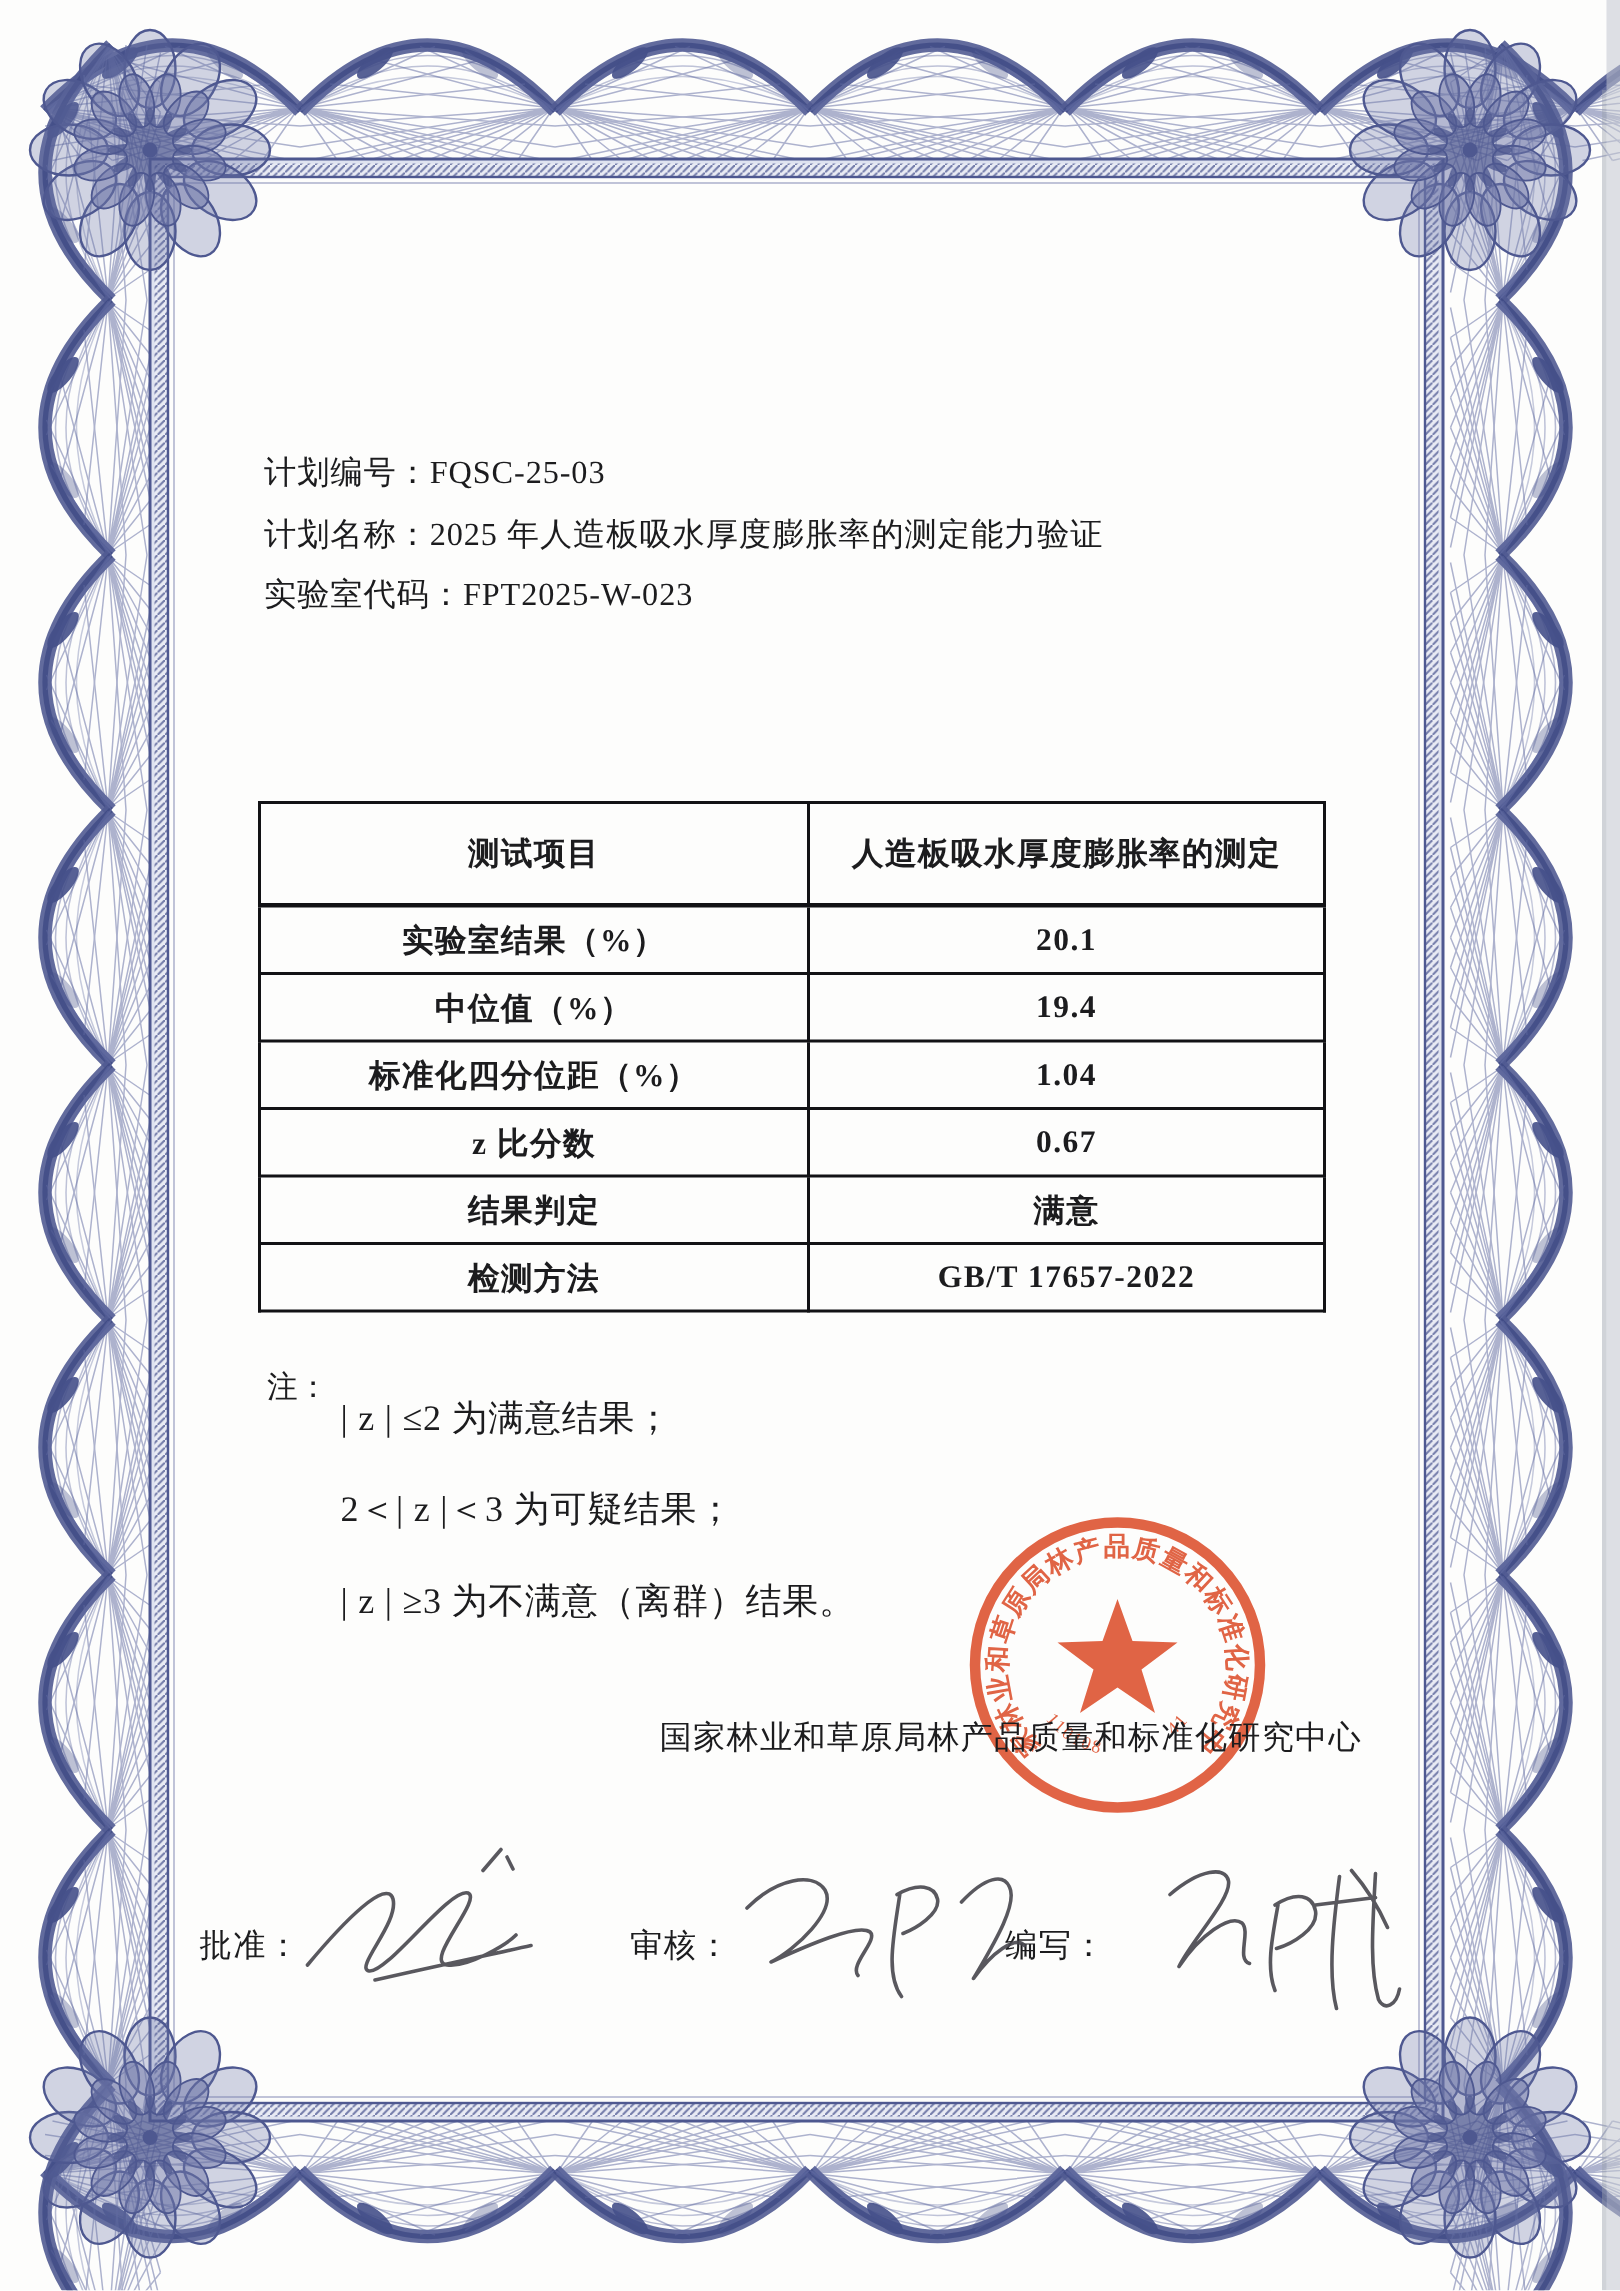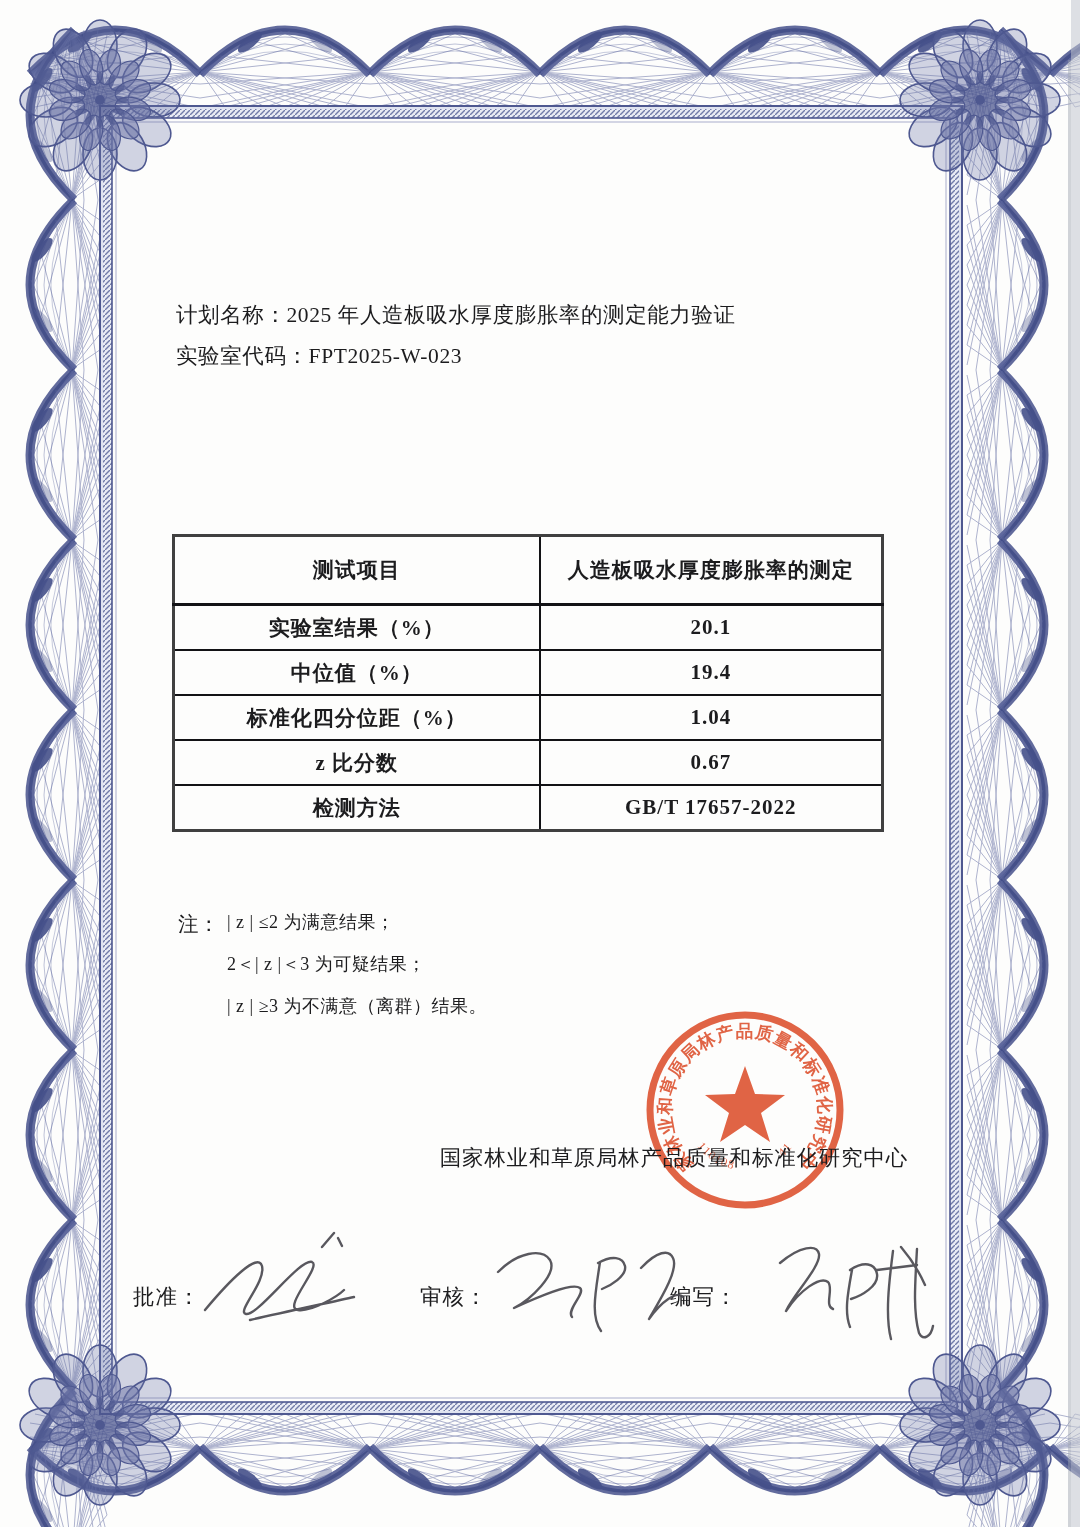--- a/index.html
+++ b/index.html
@@ -12,31 +12,31 @@
   .sig-svg{z-index:3;pointer-events:none;}
 
   .title{position:absolute;left:0;right:0;top:219px;text-align:center;
          font-size:34px;font-weight:bold;letter-spacing:2px;
          font-family:"Liberation Sans","DejaVu Sans",sans-serif;}
 
   .fields{position:absolute;left:176px;top:300px;}
   .field{height:40.6px;font-size:21.5px;letter-spacing:0.6px;white-space:nowrap;}
 
   .rtable{position:absolute;left:172px;top:534px;width:712px;border-collapse:collapse;
-          table-layout:fixed;text-align:center;border:3px solid #404040;}
+          table-layout:fixed;text-align:center;border:1px solid #404040;}
   .rtable th,.rtable td{border:2px solid #121215;font-weight:bold;font-size:21px;
           letter-spacing:1px;padding:0;}
   .rtable th{height:66px;border-bottom:3px solid #121215;}
   .rtable td{height:43px;}
   .col-item{width:366px;}
   .num{font-size:22px;letter-spacing:0.5px;}
 
   .note-label{position:absolute;left:178px;top:910px;font-size:20.5px;}
   .note-lines{position:absolute;left:227px;top:910px;}
-  .note-line{height:42px;font-size:18px;letter-spacing:0.5px;white-space:nowrap;}
+  .note-line{height:42px;font-size:24px;letter-spacing:0.5px;white-space:nowrap;margin-top:19px;}
 
   .issuer{position:absolute;left:0;width:908px;top:1143px;text-align:right;
           font-size:21.5px;letter-spacing:0.8px;}
   .date{position:absolute;left:0;width:906px;top:1188px;text-align:right;
         font-size:22px;letter-spacing:1.5px;}
 
   .sig-label{position:absolute;top:1282px;font-size:21.5px;letter-spacing:1px;}
   .sig-approve{left:133px;} .sig-review{left:420px;} .sig-write{left:670px;}
 </style>
 </head>
@@ -166,20 +166,21 @@
       </text>
       <text font-size="12" fill="#dd4f2c" letter-spacing="1.5" font-family="Liberation Serif, DejaVu Serif, serif">
         <textPath href="#sealArcBottom" startOffset="82%">41</textPath>
       </text>
     </g>
   </svg>
 
   <div class="content">
 
     <div class="fields">
+      <div class="field"><span>计划编号：</span><span>FQSC-25-03</span></div>
       <div class="field"><span>计划名称：</span><span>2025 年人造板吸水厚度膨胀率的测定能力验证</span></div>
       <div class="field"><span>实验室代码：</span><span>FPT2025-W-023</span></div>
     </div>
 
     <table class="rtable">
       <colgroup>
           <col class="col-item">
           <col>
         </colgroup>
       <thead>
@@ -197,20 +198,24 @@
           <td>中位值（%）</td>
           <td class="num">19.4</td>
         </tr>
         <tr>
           <td>标准化四分位距（%）</td>
           <td class="num">1.04</td>
         </tr>
         <tr>
           <td>z 比分数</td>
           <td class="num">0.67</td>
+        </tr>
+        <tr>
+          <td>结果判定</td>
+          <td class="num">满意</td>
         </tr>
         <tr>
           <td>检测方法</td>
           <td class="num">GB/T 17657-2022</td>
         </tr>
       </tbody>
     </table>
 
     <div class="note-label">注：</div>
     <div class="note-lines">

